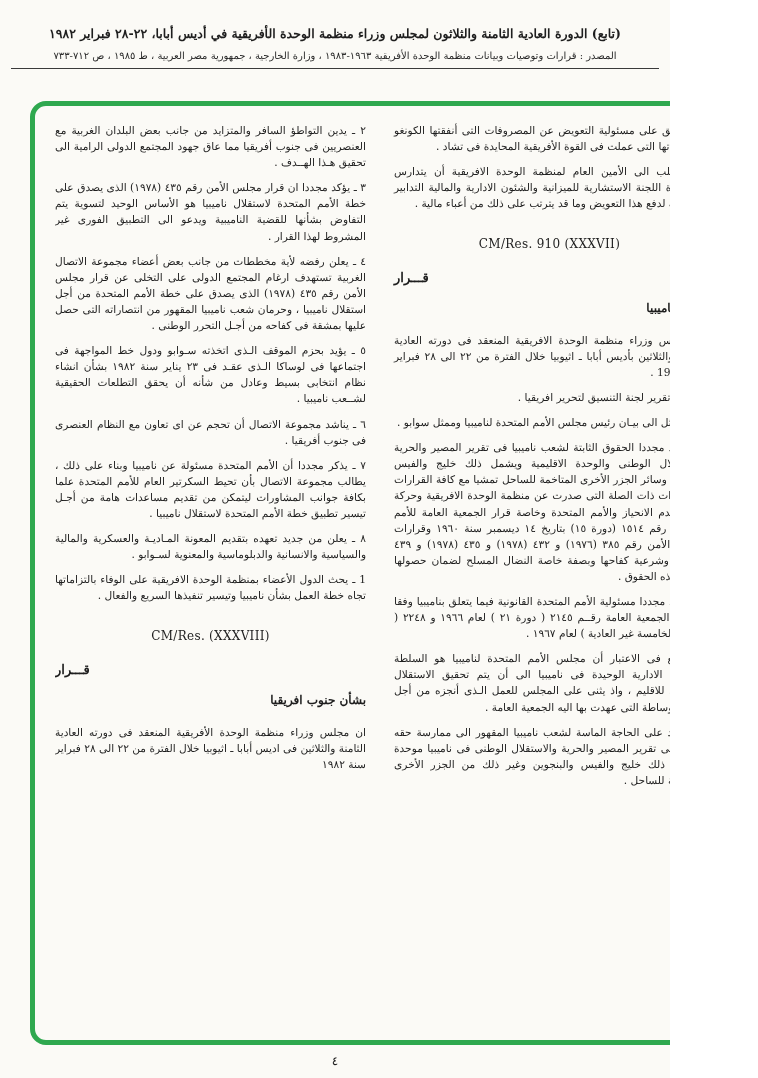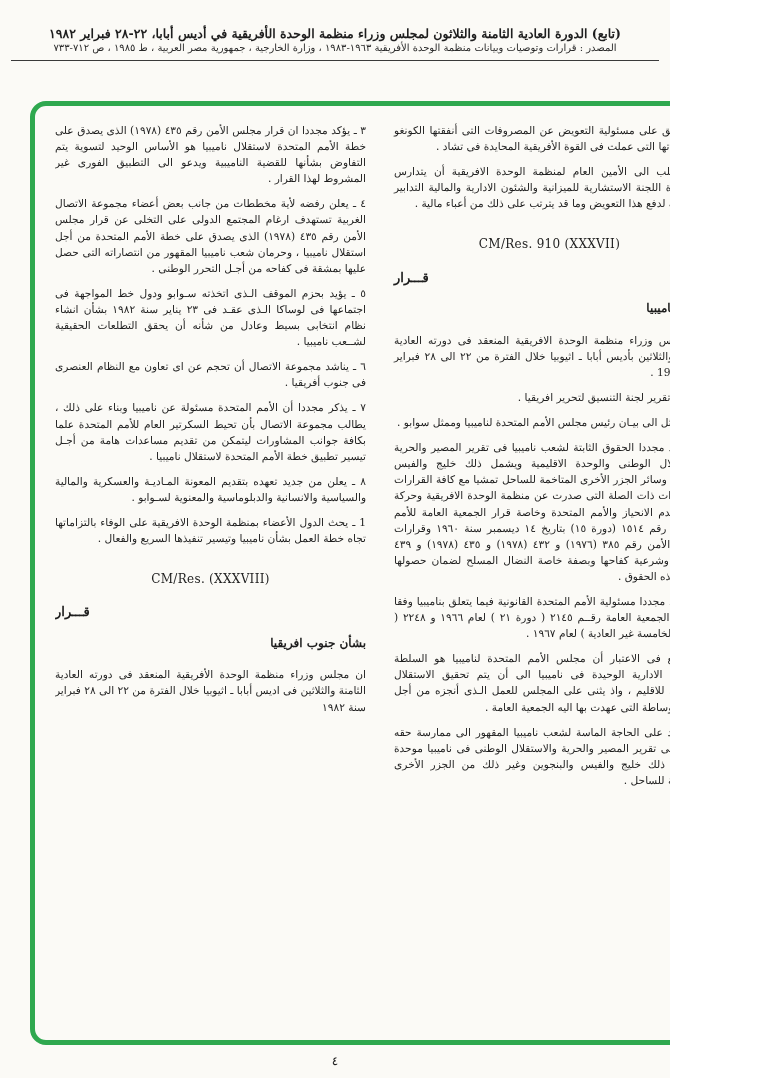--- a/index.html
+++ b/index.html
@@ -22,21 +22,21 @@
     text-align: center;
     padding-top: 26px;
   }
   .header-title {
     font-size: 12.5px;
     font-weight: bold;
     letter-spacing: 0.2px;
   }
   .header-source {
     font-size: 10px;
-    margin-top: 1px;
+    margin-top: 9px;
     color: #2a2a2a;
   }
   .header-rule {
     width: 648px;
     margin: 7px auto 0 auto;
     border-top: 1.5px solid #3a3a3a;
   }
   
   .frame {
     position: absolute;
@@ -117,20 +117,21 @@
           <p class="para subheading">بشأن ناميبيا</p>
           <p class="para body">ان مجلس وزراء منظمة الوحدة الافريقية المنعقد فى دورته العادية الثامنة والثلاثين بأديس أبابا ـ اثيوبيا خلال الفترة من ٢٢ الى ٢٨ فبراير سنة 1981 .</p>
           <p class="para body">اذ بحث تقرير لجنة التنسيق لتحرير افريقيا .</p>
           <p class="para body">واذ وممثل الى بيـان رئيس مجلس الأمم المتحدة لناميبيا وممثل سوابو .</p>
           <p class="para body">واذ يؤكد مجددا الحقوق الثابتة لشعب ناميبيا فى تقرير المصير والحرية والاستقلال الوطنى والوحدة الاقليمية ويشمل ذلك خليج والفيس وبنجوين وسائر الجزر الأخرى المتاخمة للساحل تمشيا مع كافة القرارات والمقررات ذات الصلة التى صدرت عن منظمة الوحدة الافريقية وحركة بلدان عدم الانحياز والأمم المتحدة وخاصة قرار الجمعية العامة للأمم المتحدة رقم ١٥١٤ (دورة ١٥) بتاريخ ١٤ ديسمبر سنة ١٩٦٠ وقرارات مجلس الأمن رقم ٣٨٥ (١٩٧٦) و ٤٣٢ (١٩٧٨) و ٤٣٥ (١٩٧٨) و ٤٣٩ (١٩٧٨) وشرعية كفاحها وبصفة خاصة النضال المسلح لضمان حصولها على هــذه الحقوق .</p>
           <p class="para body">واذ يؤكد مجددا مسئولية الأمم المتحدة القانونية فيما يتعلق بناميبيا وفقا لقرارى الجمعية العامة رقــم ٢١٤٥ ( دورة ٢١ ) لعام ١٩٦٦ و ٢٢٤٨ ( الدورة الخامسة غير العادية ) لعام ١٩٦٧ .</p>
           <p class="para body">واذ يضع فى الاعتبار أن مجلس الأمم المتحدة لناميبيا هو السلطة القانونية الادارية الوحيدة فى ناميبيا الى أن يتم تحقيق الاستقلال الحقيقى للاقليم ، واذ يثنى على المجلس للعمل الـذى أنجزه من أجل اتمام الوساطة التى عهدت بها اليه الجمعية العامة .</p>
           <p class="para body">١ ـ يؤكد على الحاجة الماسة لشعب ناميبيا المقهور الى ممارسة حقه الثابت فى تقرير المصير والحرية والاستقلال الوطنى فى ناميبيا موحدة بما فى ذلك خليج والفيس والبنجوين وغير ذلك من الجزر الأخرى المتاخمة للساحل .</p>
         </section>
       <section class="column" id="col-left">
+          <p class="para body">٢ ـ يدين التواطؤ السافر والمتزايد من جانب بعض البلدان الغربية مع العنصريين فى جنوب أفريقيا مما عاق جهود المجتمع الدولى الرامية الى تحقيق هـذا الهــدف .</p>
           <p class="para body">٣ ـ يؤكد مجددا ان قرار مجلس الأمن رقم ٤٣٥ (١٩٧٨) الذى يصدق على خطة الأمم المتحدة لاستقلال ناميبيا هو الأساس الوحيد لتسوية يتم التفاوض بشأنها للقضية الناميبية ويدعو الى التطبيق الفورى غير المشروط لهذا القرار .</p>
           <p class="para body">٤ ـ يعلن رفضه لأية مخططات من جانب بعض أعضاء مجموعة الاتصال الغربية تستهدف ارغام المجتمع الدولى على التخلى عن قرار مجلس الأمن رقم ٤٣٥ (١٩٧٨) الذى يصدق على خطة الأمم المتحدة من أجل استقلال ناميبيا ، وحرمان شعب ناميبيا المقهور من انتصاراته التى حصل عليها بمشقة فى كفاحه من أجـل التحرر الوطنى .</p>
           <p class="para body">٥ ـ يؤيد بحزم الموقف الـذى اتخذته سـوابو ودول خط المواجهة فى اجتماعها فى لوساكا الـذى عقـد فى ٢٣ يناير سنة ١٩٨٢ بشأن انشاء نظام انتخابى بسيط وعادل من شأنه أن يحقق التطلعات الحقيقية لشــعب ناميبيا .</p>
           <p class="para body">٦ ـ يناشد مجموعة الاتصال أن تحجم عن اى تعاون مع النظام العنصرى فى جنوب أفريقيا .</p>
           <p class="para body">٧ ـ يذكر مجددا أن الأمم المتحدة مسئولة عن ناميبيا وبناء على ذلك ، يطالب مجموعة الاتصال بأن تحيط السكرتير العام للأمم المتحدة علما بكافة جوانب المشاورات ليتمكن من تقديم مساعدات هامة من أجـل تيسير تطبيق خطة الأمم المتحدة لاستقلال ناميبيا .</p>
           <p class="para body">٨ ـ يعلن من جديد تعهده بتقديم المعونة المـاديـة والعسكرية والمالية والسياسية والانسانية والدبلوماسية والمعنوية لسـوابو .</p>
           <p class="para body">1 ـ يحث الدول الأعضاء بمنظمة الوحدة الافريقية على الوفاء بالتزاماتها تجاه خطة العمل بشأن ناميبيا وتيسير تنفيذها السريع والفعال .</p>
           <p class="para ref">CM/Res. (XXXVIII)</p>
           <p class="para heading">قـــرار</p>
           <p class="para subheading">بشأن جنوب افريقيا</p>

